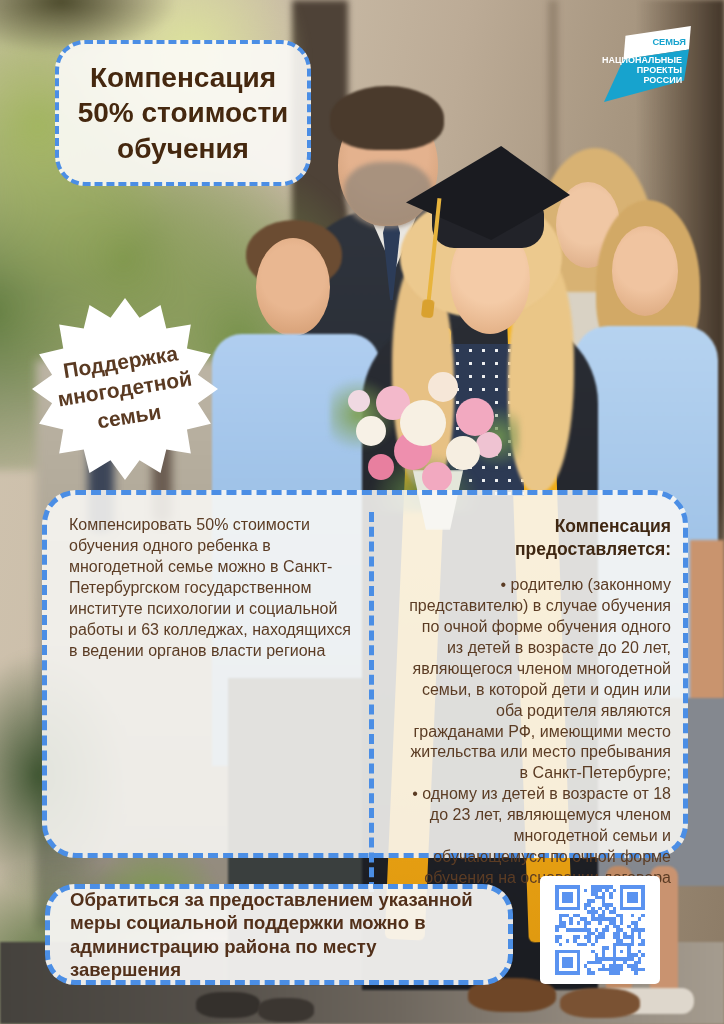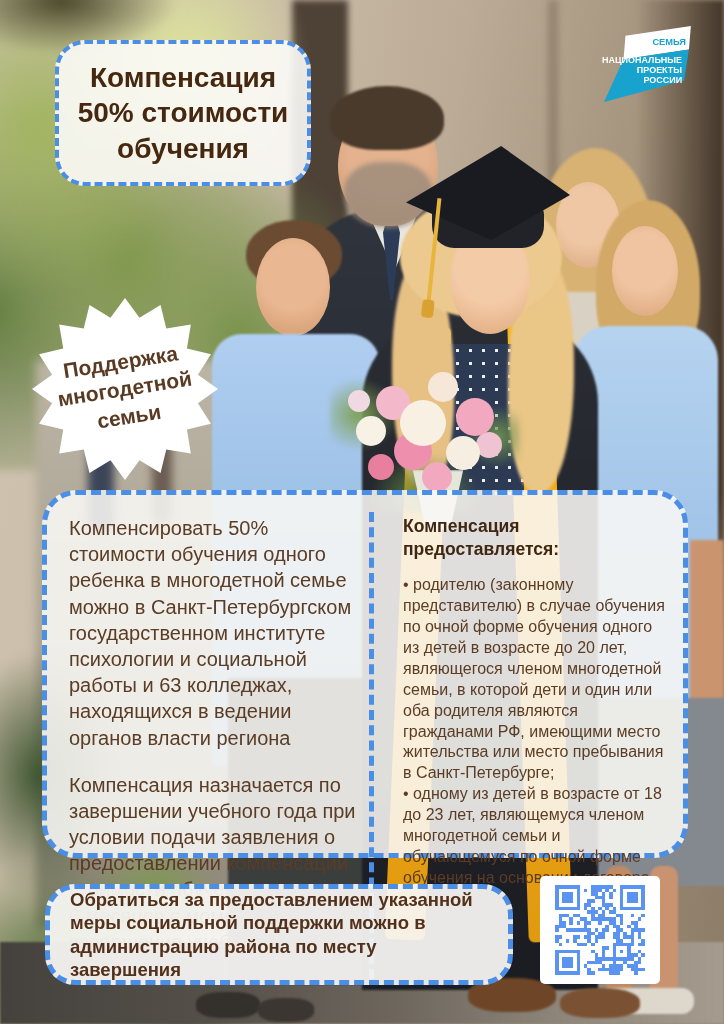--- a/index.html
+++ b/index.html
@@ -130,24 +130,24 @@
   }
   .badge-inner{transform:rotate(-9deg);text-align:center;color:#5a3a22;font-weight:bold;font-size:21px;line-height:1.3;}
 
   .main-box{
     position:absolute;left:42px;top:490px;width:646px;height:368px;
     background:rgba(249,248,245,.88);
     border:5px dashed var(--blue);border-radius:34px;
     display:grid;grid-template-columns:294px 22px 1fr;
     padding:20px 10px 14px 22px;
   }
-  .col-left{color:var(--brown);font-size:20px;line-height:1.31;}
+  .col-left{color:var(--brown);font-size:16px;line-height:1.31;}
   .col-left p{margin:0 0 21px 0;}
   .divider{border-left:5px dashed var(--blue);height:calc(100% + 6px);margin:-3px 0 0 6px;}
-  .col-right{color:var(--brown);font-size:16px;line-height:1.31;padding-left:18px;padding-right:2px;}
+  .col-right{color:var(--brown);font-size:16px;line-height:1.31;padding-left:18px;padding-right:2px;text-align:right;}
   .right-title{font-size:17.5px;font-weight:bold;color:var(--brown-bold);margin:0 0 14px 0;}
   .col-right p{margin:0;}
 
   .bottom-box{
     position:absolute;left:45px;top:884px;width:468px;height:101px;
     background:rgba(249,248,245,.93);
     border:5px dashed var(--blue);border-radius:30px;
     display:flex;align-items:center;padding:6px 20px;
   }
   .bottom-box p{margin:0;font-size:18.5px;line-height:1.25;font-weight:bold;color:#52301a;}
@@ -243,21 +243,20 @@
     <div class="badge-inner">
       <div>Поддержка</div>
       <div>многодетной</div>
       <div>семьи</div>
     </div>
   </div>
 
   <div class="main-box">
     <div class="col-left">
       <p>Компенсировать 50% стоимости обучения одного ребенка в многодетной семье можно в Санкт-Петербургском государственном институте психологии и социальной работы и 63 колледжах, находящихся в ведении органов власти региона</p>
-      <p>Компенсация назначается по завершении учебного года при условии подачи заявления о предоставлении компенсации стоимости обучения в течение 6 месяцев с момента завершения учебного года</p>
     </div>
     <div class="divider"></div>
     <div class="col-right">
       <div class="right-title">Компенсация предоставляется:</div>
       <p>• родителю (законному представителю) в случае обучения по очной форме обучения одного из детей в возрасте до 20 лет, являющегося членом многодетной семьи, в которой дети и один или оба родителя являются гражданами РФ, имеющими место жительства или место пребывания в Санкт-Петербурге;</p>
       <p>• одному из детей в возрасте от 18 до 23 лет, являющемуся членом многодетной семьи и обучающемуся по очной форме обучения на основании договора</p>
     </div>
   </div>
 
   <div class="bottom-box">

